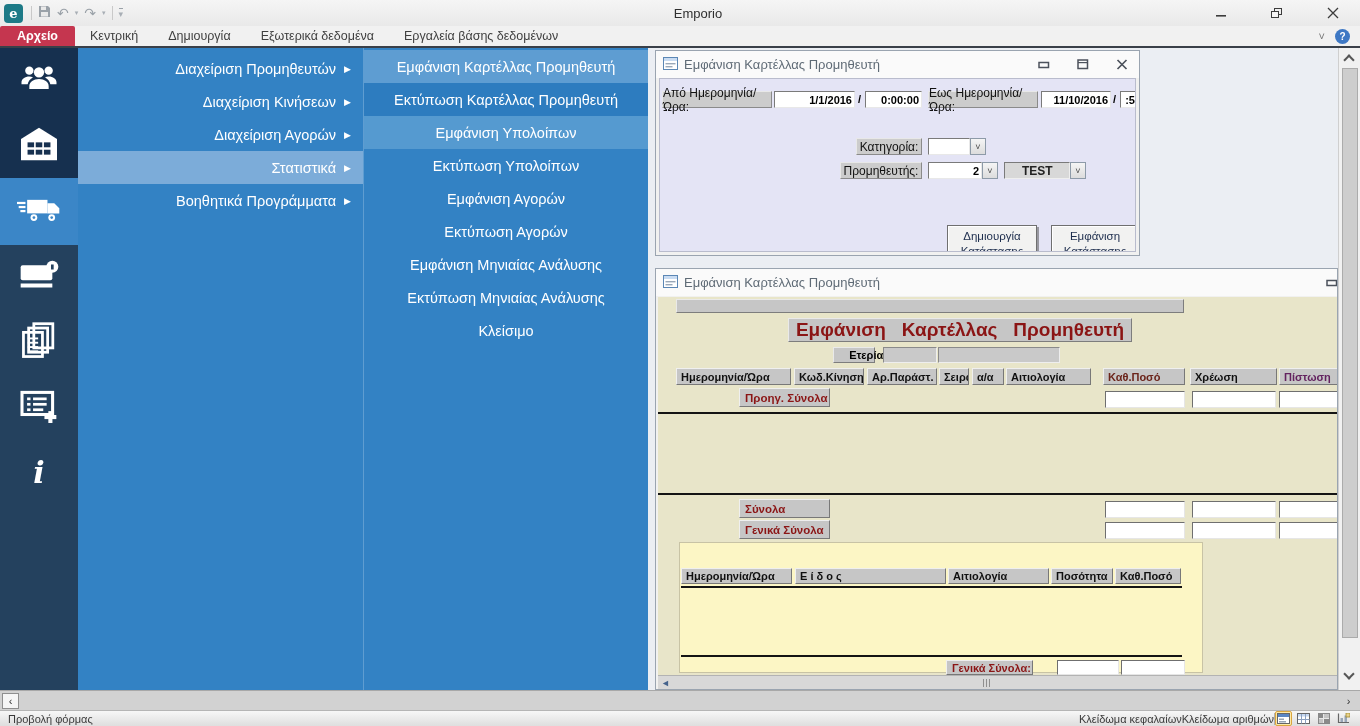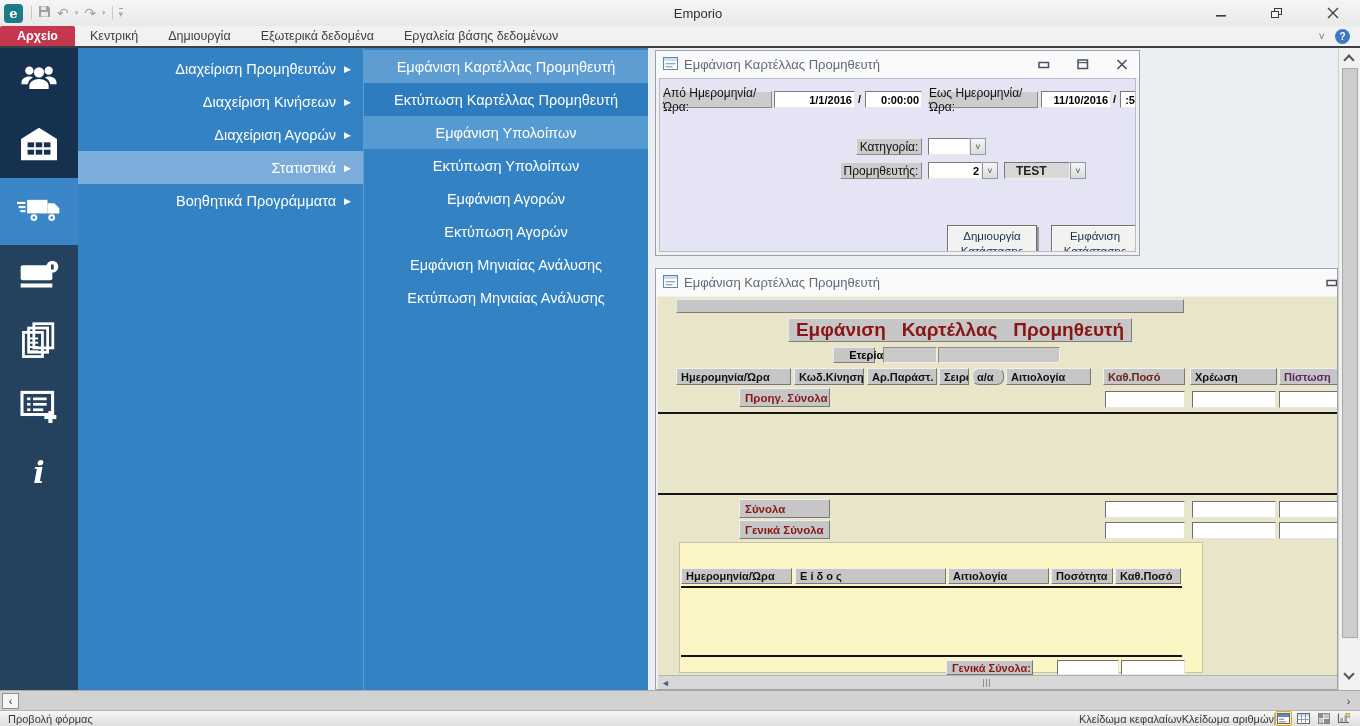--- a/index.html
+++ b/index.html
@@ -291,20 +291,21 @@
 
   <div class="abs" id="menu2">
     <div class="m2item sel1">Εμφάνιση Καρτέλλας Προμηθευτή</div>
     <div class="m2item dk">Εκτύπωση Καρτέλλας Προμηθευτή</div>
     <div class="m2item sel2">Εμφάνιση Υπολοίπων</div>
     <div class="m2item">Εκτύπωση Υπολοίπων</div>
     <div class="m2item">Εμφάνιση Αγορών</div>
     <div class="m2item">Εκτύπωση Αγορών</div>
     <div class="m2item">Εμφάνιση Μηνιαίας Ανάλυσης</div>
     <div class="m2item">Εκτύπωση Μηνιαίας Ανάλυσης</div>
+    <div class="m2item">Κλείσιμο</div>
   </div>
 
   <div class="abs" id="dialog">
     <div class="childtitle">
       <span>
         <svg width="15" height="13" viewBox="0 0 15 13">
             <rect x="0.5" y="0.5" width="14" height="12" fill="#fff" stroke="#5b87b5"></rect>
             <rect x="1" y="1" width="13" height="3" fill="#c9dcf2"></rect>
             <rect x="2.5" y="6" width="10" height="1.4" fill="#9aa8b8"></rect>
             <rect x="2.5" y="9" width="7" height="1.4" fill="#9aa8b8"></rect>
@@ -343,21 +344,21 @@
           <span class="glabel" style="width:100%;height:100%;">Κατηγορία:</span>
         </div>
       <div class="abs dinput" style="left:268px;top:59px;width:42px;"></div>
       <div class="abs combobtn" style="left:310px;top:59px;">˅</div>
 
       <div class="abs" style="left:180px;top:83px;width:82px;height:17px;">
           <span class="glabel" style="width:100%;height:100%;">Προμηθευτής:</span>
         </div>
       <div class="abs dinput" style="left:268px;top:83px;width:54px;padding-top:2px;">2</div>
       <div class="abs combobtn" style="left:322px;top:83px;">˅</div>
-      <div class="abs" style="left:344px;top:83px;width:66px;height:17px;background:#d8d8d8;border:1px solid;border-color:#7a7a7a #eee #eee #7a7a7a;font:bold 12px 'Liberation Sans',sans-serif;color:#222;display:flex;align-items:center;padding-left:11px;">TEST</div>
+      <div class="abs" style="left:344px;top:83px;width:66px;height:17px;background:#d8d8d8;border:1px solid;border-color:#7a7a7a #eee #eee #7a7a7a;font:bold 12px 'Liberation Sans',sans-serif;color:#222;display:flex;align-items:center;padding-left:17px;">TEST</div>
       <div class="abs combobtn" style="left:410px;top:83px;">˅</div>
 
       <div class="dlgbtn" style="left:287px;top:146px;width:90px;">Δημιουργία Κατάστασης</div>
       <div class="dlgbtn" style="left:391px;top:146px;width:88px;">Εμφάνιση Κατάστασης</div>
     </div>
   </div>
 
   <div class="abs" id="cardwin">
     <div class="childtitle">
       <span>
@@ -379,21 +380,21 @@
       <div class="abs raised" style="left:18px;top:2px;width:508px;height:14px;"></div>
       <div class="abs raised maroon pre" style="left:130px;top:21px;width:344px;height:24px;font:bold 19px 'Liberation Sans','DejaVu Sans',sans-serif;display:flex;align-items:center;justify-content:center;">Εμφάνιση   Καρτέλλας   Προμηθευτή</div>
       <div class="abs raised" style="left:175px;top:50px;width:42px;height:16px;font:bold 11px 'Liberation Sans',sans-serif;display:flex;align-items:center;justify-content:center;padding-left:28px;">Ετερία:</div>
       <div class="abs sunkengray" style="left:225px;top:50px;width:54px;height:16px;"></div>
       <div class="abs sunkengray" style="left:280px;top:50px;width:122px;height:16px;"></div>
 
       <div class="hdrbtn" style="left:18px;top:71px;width:115px;">Ημερομηνία/Ώρα</div>
       <div class="hdrbtn" style="left:136px;top:71px;width:70px;">Κωδ.Κίνησης</div>
       <div class="hdrbtn" style="left:209px;top:71px;width:70px;">Αρ.Παράστ.</div>
       <div class="hdrbtn" style="left:281px;top:71px;width:30px;">Σειρά</div>
-      <div class="hdrbtn" style="left:314px;top:71px;width:32px;border-radius:7px;">α/α</div>
+      <div class="hdrbtn" style="left:314px;top:71px;width:32px;">α/α</div>
       <div class="hdrbtn" style="left:348px;top:71px;width:85px;">Αιτιολογία</div>
       <div class="hdrbtn" style="left:445px;top:71px;width:82px;color:#6b241a;">Καθ.Ποσό</div>
       <div class="hdrbtn" style="left:532px;top:71px;width:87px;">Χρέωση</div>
       <div class="hdrbtn" style="left:621px;top:71px;width:86px;color:#63225f;">Πίστωση</div>
 
       <div class="totlabel maroon" style="left:81px;top:91px;width:91px;">Προηγ. Σύνολα</div>
       <div class="wbox sunkenwhite" style="left:447px;top:94px;width:80px;"></div>
       <div class="wbox sunkenwhite" style="left:534px;top:94px;width:84px;"></div>
       <div class="wbox sunkenwhite" style="left:621px;top:94px;width:62px;"></div>
 

